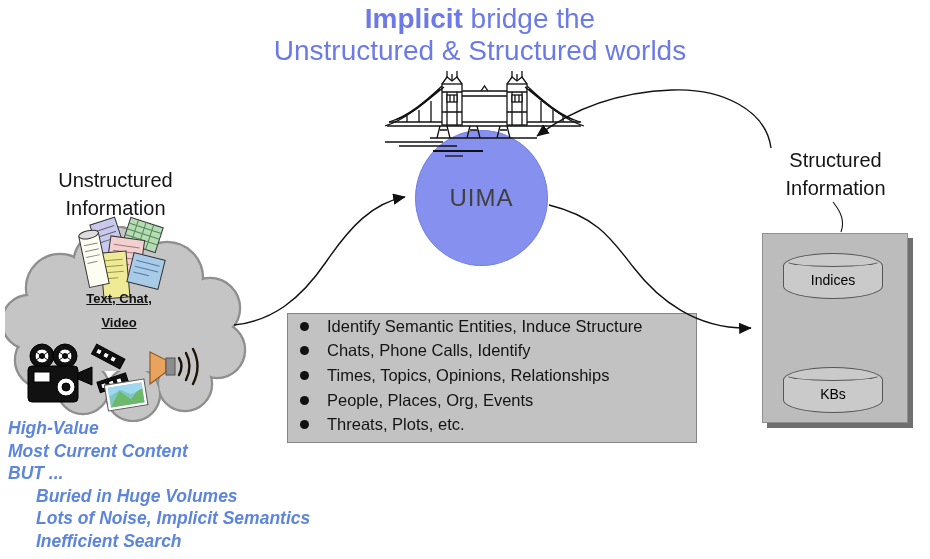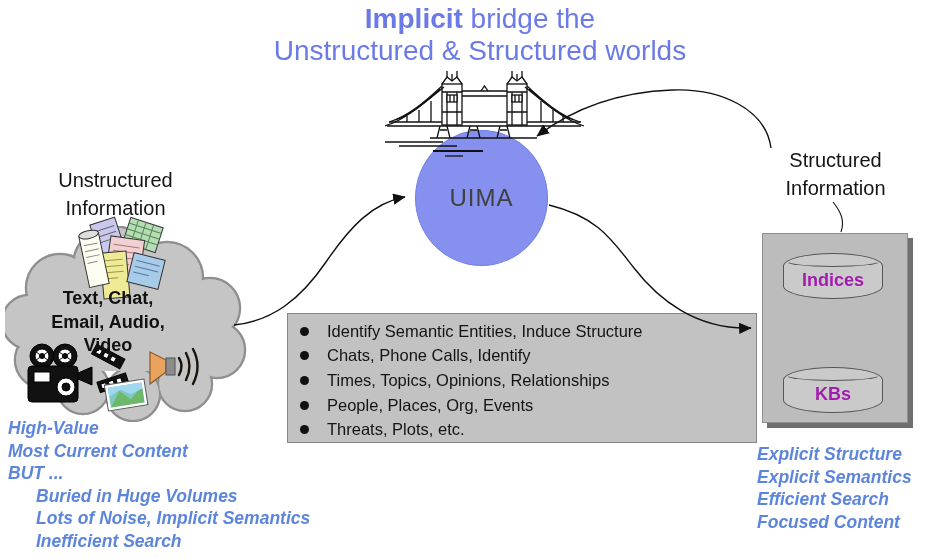--- a/index.html
+++ b/index.html
@@ -20,41 +20,41 @@
   svg{display:block;}
   .bridge{position:absolute;left:385px;top:68px;z-index:2;}
   .connectors{position:absolute;left:0;top:0;z-index:3;}
   .cloud{position:absolute;left:5px;top:226px;z-index:1;}
   .clipart{position:absolute;z-index:2;}
 
   
   .lbl{position:absolute;color:#141414;font-size:20px;line-height:28px;text-align:center;z-index:4;}
   .lbl-unstructured{left:33px;top:166px;width:165px;}
   .lbl-structured{left:758px;top:146px;width:155px;}
-  .media-text{position:absolute;left:28px;top:287px;width:160px;text-align:center;z-index:4;
-              font-weight:bold;font-size:18px;line-height:23.5px;color:#111;}
-
-  
-  .bullet-box{position:absolute;left:287px;top:313px;width:470px;height:130px;
+  .media-text{position:absolute;left:39px;top:287px;width:160px;text-align:center;z-index:4;
+              font-weight:bold;font-size:13px;line-height:23.5px;color:#111;text-decoration:underline;}
+
+  
+  .bullet-box{position:absolute;left:287px;top:313px;width:410px;height:130px;
               background:#c2c2c2;border:1px solid #858585;box-sizing:border-box;
-              padding-top:5px;z-index:2;}
+              z-index:2;}
   .bullet-row{display:flex;align-items:center;height:24.6px;padding-left:12px;}
   .dot{width:9px;height:9px;border-radius:50%;background:#111;margin-right:18px;flex:0 0 auto;}
   .bullet-row span{font-size:16.5px;color:#141414;white-space:nowrap;}
 
   
   .store-box{position:absolute;left:762px;top:233px;width:144px;height:188px;
              background:#bcbcbc;border:1px solid #8f8f8f;box-shadow:5px 5px 0 #6f6f6f;z-index:1;}
   .cylinder{position:absolute;left:20px;width:100px;height:46px;background:#cacaca;
             border:1px solid #565656;border-radius:50px/13px;box-sizing:border-box;
             display:flex;align-items:center;justify-content:center;}
   .cylinder::before{content:"";position:absolute;left:0;top:0;width:98px;height:13px;
             border:1px solid transparent;border-bottom:1px solid #565656;border-radius:50%;
             box-sizing:border-box;}
-  .cylinder .cyl-lbl{font-size:18px;color:#a21caf;padding-top:8px;font-weight:bold;}
+  .cylinder .cyl-lbl{font-size:14px;color:#000000;padding-top:8px;}
   .cyl-indices{top:19px;} .cyl-dbs{top:78px;} .cyl-kbs{top:133px;}
 
   
   .annot{position:absolute;color:#5c85db;font-weight:bold;font-style:italic;
          font-size:17.5px;line-height:22.5px;z-index:4;white-space:nowrap;}
   .annot-left{left:8px;top:417px;}
   .annot-right{left:757px;top:443px;}
   .indent{margin-left:28px;}
 </style>
 </head>
@@ -236,21 +236,20 @@
       <path d="M9,9 h34 v6 l-12,4 -10,-6 -12,5 z" fill="#9fd8ef"></path>
     </g>
   </svg>
 
   <div class="lbl lbl-unstructured">
     <div>Unstructured</div>
     <div>Information</div>
   </div>
   <div class="media-text">
     <div>Text, Chat,</div>
-    <div>Email, Audio,</div>
     <div>Video</div>
   </div>
 
   <div class="bullet-box">
     <div class="bullet-row">
         <span class="dot"></span>
         <span>Identify Semantic Entities, Induce Structure</span>
       </div>
     <div class="bullet-row">
         <span class="dot"></span>
@@ -285,20 +284,14 @@
 
   <div class="annot annot-left">
     <div>High-Value</div>
     <div>Most Current Content</div>
     <div>BUT ...</div>
     <div class="indent">Buried in Huge Volumes</div>
     <div class="indent">Lots of Noise, Implicit Semantics</div>
     <div class="indent">Inefficient Search</div>
   </div>
 
-  <div class="annot annot-right">
-    <div>Explicit Structure</div>
-    <div>Explicit Semantics</div>
-    <div>Efficient Search</div>
-    <div>Focused Content</div>
-  </div>
 
 </div>
 
 </body></html>

